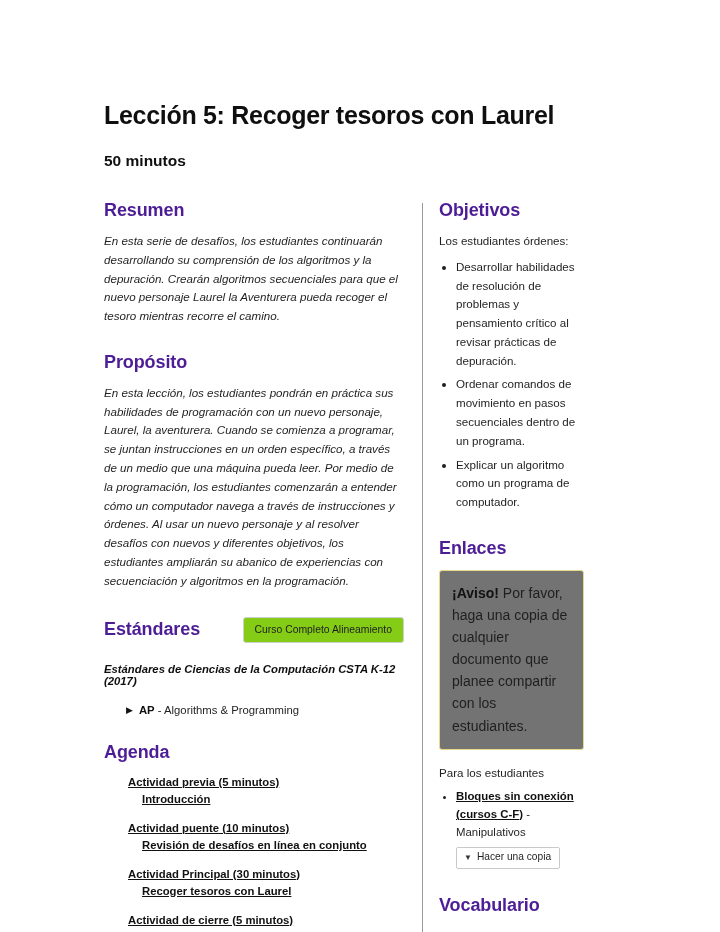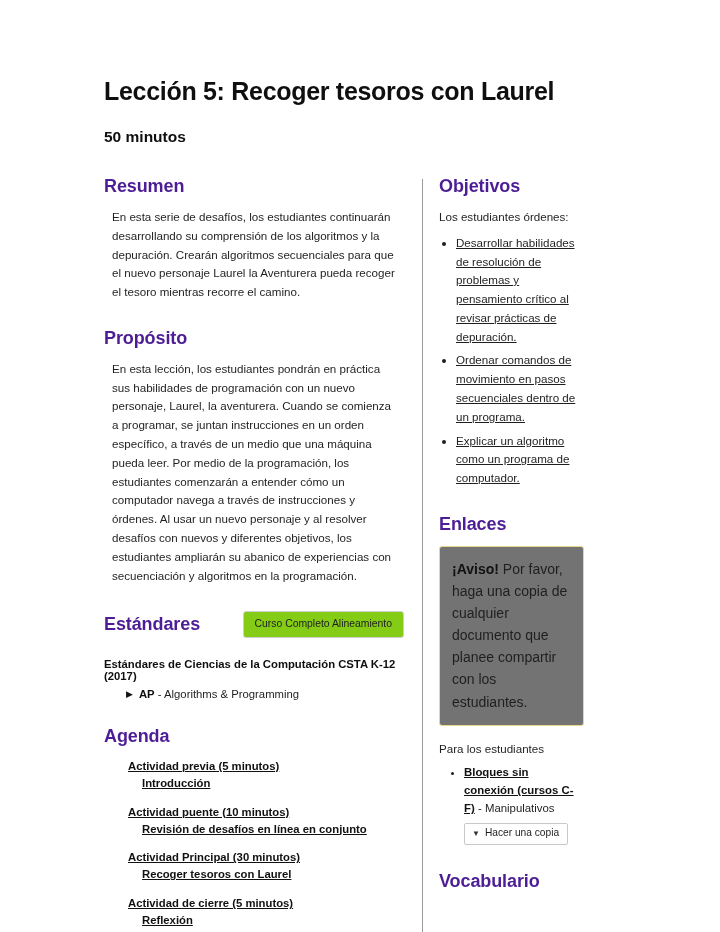--- a/index.html
+++ b/index.html
@@ -13,21 +13,21 @@
     font-family: "Liberation Sans", sans-serif;
     color: #1a1a1a;
     -webkit-font-smoothing: antialiased;
     overflow: hidden;
   }
   .page {
     position: relative;
     width: 680px;
     height: 932px;
     box-sizing: border-box;
-    padding: 76px 96px 0 104px;
+    padding: 100px 96px 0 104px;
   }
   .lesson-title {
     font-size: 25px;
     font-weight: bold;
     letter-spacing: -0.3px;
     margin: 0 0 22px 0;
     line-height: 1.2;
     color: #0f0f0f;
   }
   .lesson-duration {
@@ -64,31 +64,32 @@
     font-weight: bold;
     margin: 0 0 11px 0;
     color: #4c1d95;
     letter-spacing: -0.1px;
   }
   .col-left h2.section-title { margin-top: 0; }
   .section { margin-bottom: 26px; }
   p.body-text {
     font-size: 11.6px;
     line-height: 1.62;
-    margin: 8px;
-    color: #1f1f1f;
+    margin: 0;
+    color: #1f1f1f;
+    font-style: italic;
   }
   ul.bullets {
     margin: 6px 0 0 0;
     padding-left: 17px;
     font-size: 11.6px;
     line-height: 1.62;
     color: #1f1f1f;
   }
-  ul.bullets li { margin-bottom: 5px; text-decoration: underline; }
+  ul.bullets li { margin-bottom: 5px; }
   ul.bullets li:last-child { margin-bottom: 0; }
   .intro-line {
     font-size: 11.6px;
     line-height: 1.62;
     margin: 0 0 7px 0;
     color: #1f1f1f;
   }
   
   .std-head-row {
     display: flex;
@@ -104,22 +105,23 @@
     border-radius: 3px;
     background: #84cc16;
     padding: 7px 11px;
     line-height: 1;
     white-space: nowrap;
     cursor: pointer;
   }
   .std-framework {
     font-size: 11.3px;
     font-weight: bold;
-    margin: 0 0 6px 0;
+    margin: 0 0 17px 0;
     color: #0f0f0f;
+    font-style: italic;
   }
   .std-item {
     display: flex;
     align-items: baseline;
     gap: 6px;
     margin-left: 22px;
     font-size: 11.3px;
     color: #1f1f1f;
     cursor: pointer;
   }
@@ -158,21 +160,21 @@
     color: #1f1f1f;
     margin-bottom: 16px;
   }
   .callout b { font-weight: bold; color: #111; }
   .links-label {
     font-size: 11.6px;
     margin: 0 0 8px 0;
     color: #1f1f1f;
   }
   ul.link-list {
-    margin: 8px;
+    margin: 0;
     padding-left: 17px;
     font-size: 11.4px;
     line-height: 1.6;
     color: #1f1f1f;
   }
   a.doc-link {
     font-weight: bold;
     text-decoration: underline;
     color: #111111;
     cursor: pointer;

